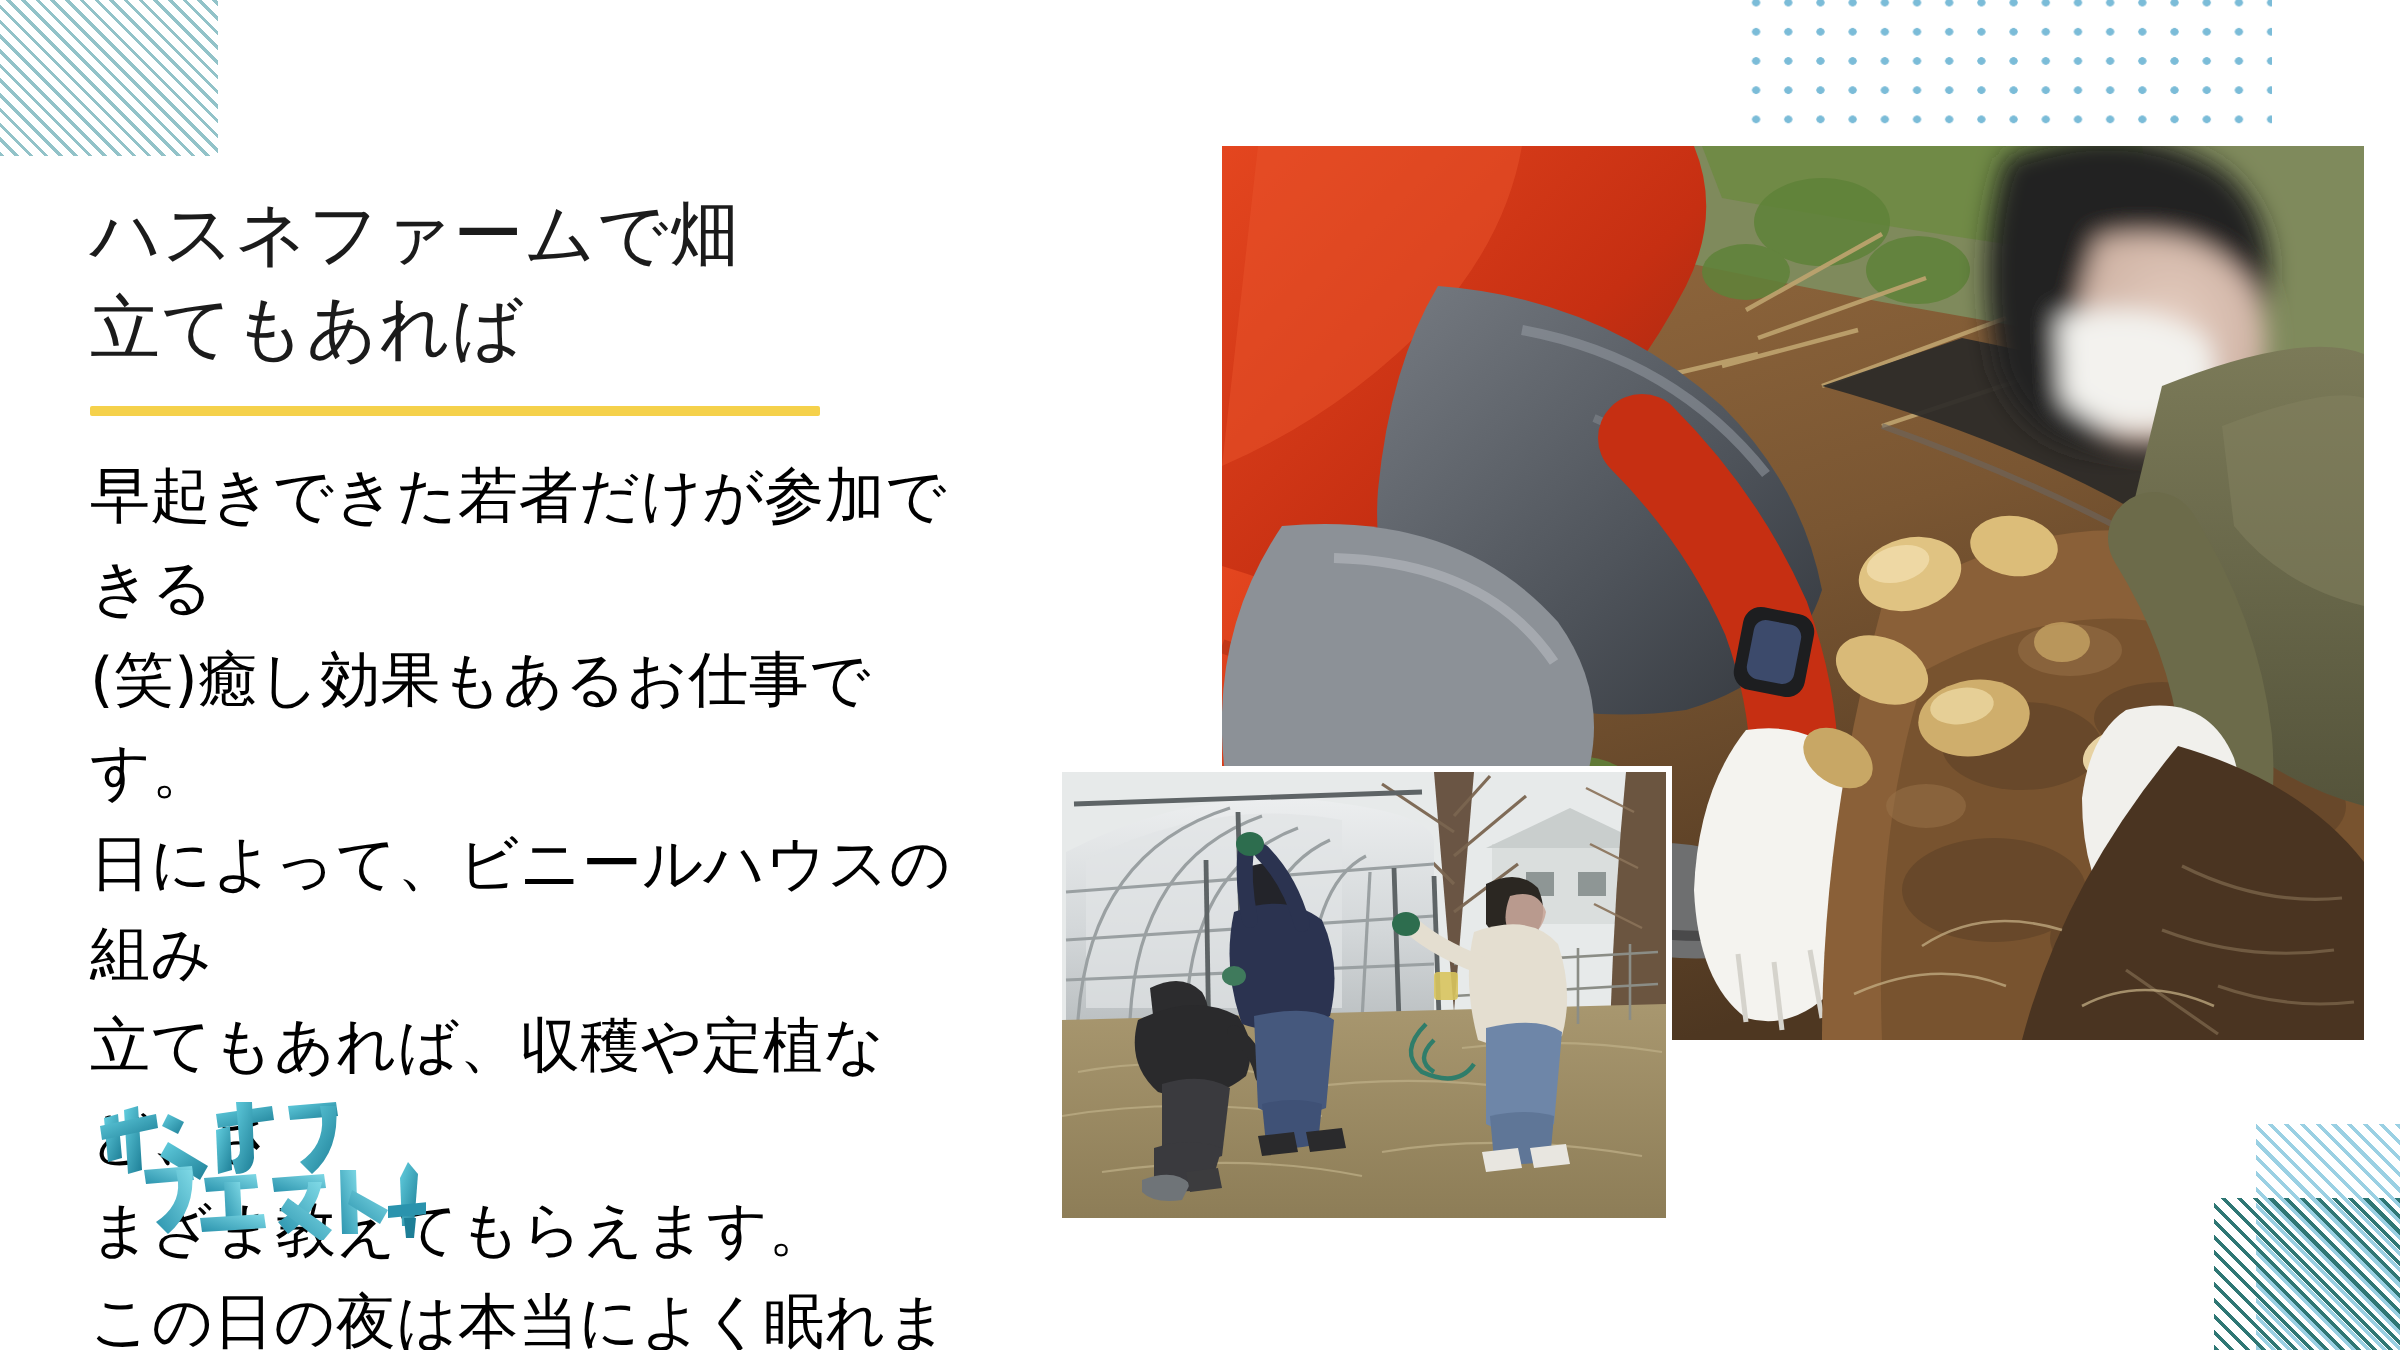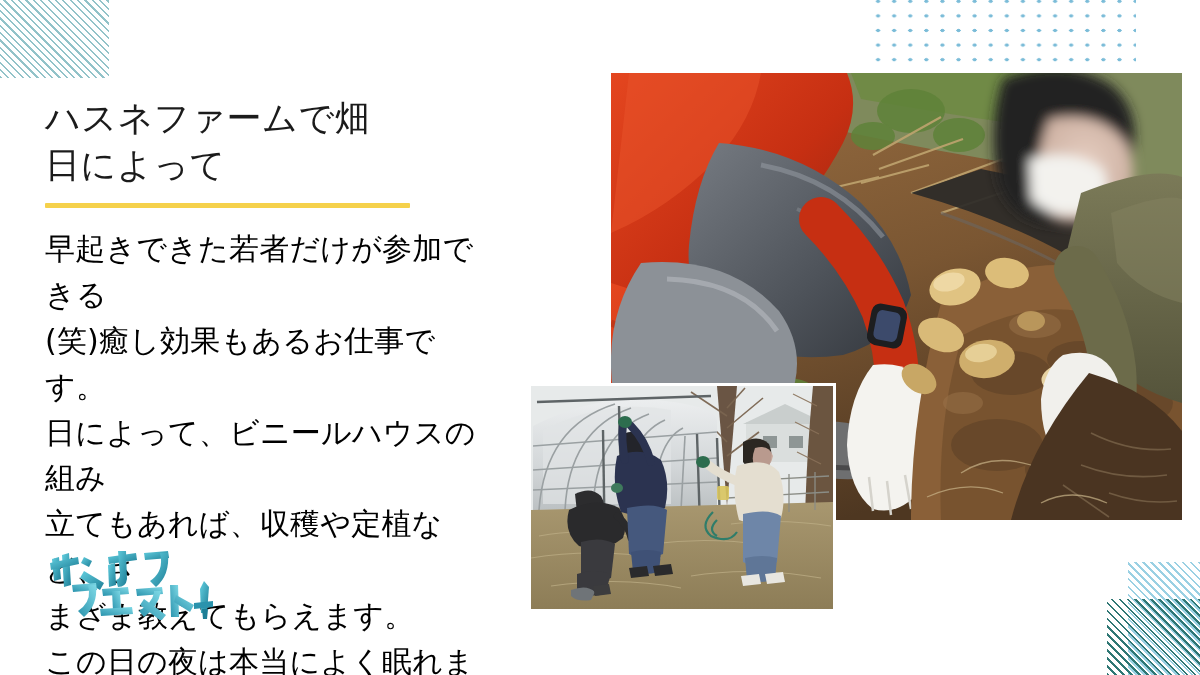--- a/index.html
+++ b/index.html
@@ -125,21 +125,21 @@
 <body>
 
 <div class="slide">
 
   <div class="deco-stripes-tl"></div>
   <div class="deco-dots-tr"></div>
   <div class="deco-stripes-br-light"></div>
   <div class="deco-stripes-br-dark"></div>
 
   <div class="title">ハスネファームで畑
-日によって</div>
+立てもあれば</div>
 
   <div class="rule"></div>
 
   <div class="body-copy">早起きできた若者だけが参加できる
 (笑)癒し効果もあるお仕事です。
 日によって、ビニールハウスの組み
 立てもあれば、収穫や定植など、さ
 まざま教えてもらえます。
 この日の夜は本当によく眠れます。</div>
 

